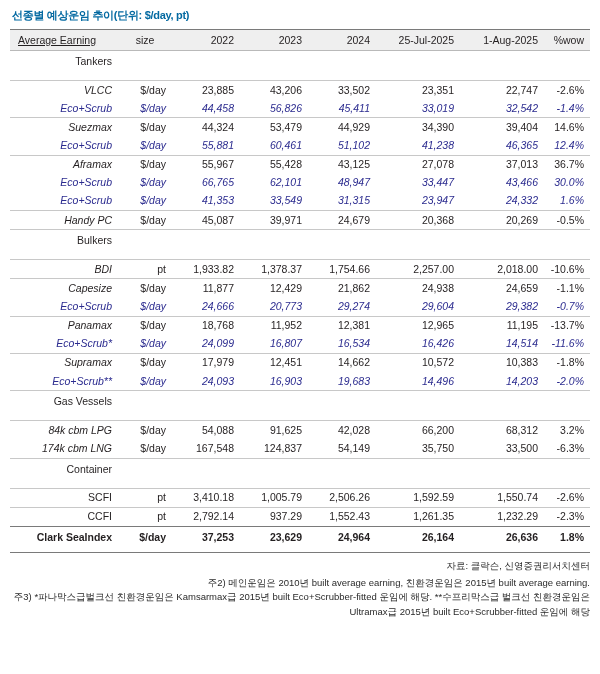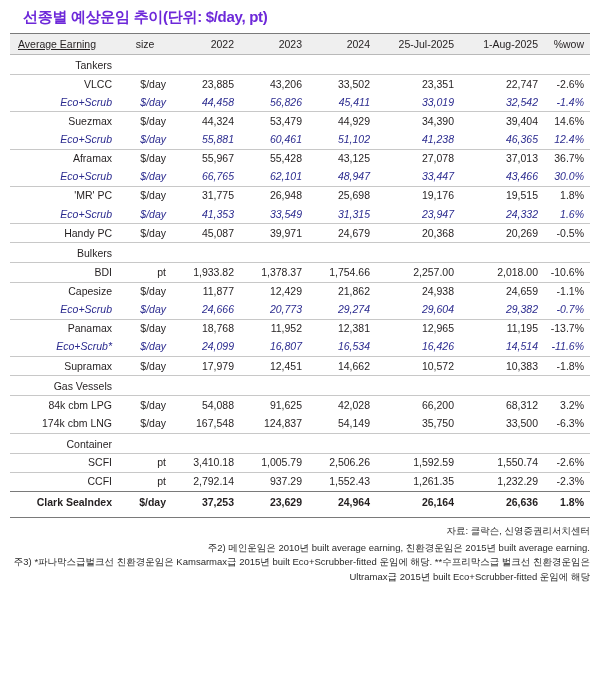--- a/index.html
+++ b/index.html
@@ -15,24 +15,24 @@
     overflow: hidden;
   }
   .page {
     position: relative;
     width: 600px;
     height: 674px;
     box-sizing: border-box;
     padding: 8px 10px 4px 10px;
   }
   .title {
-    font-size: 15px;
+    font-size: 11px;
     font-weight: bold;
-    color: #6d28d9;
-    margin: 0 0 6px 13px;
+    color: #0369a1;
+    margin: 0 0 6px 2px;
     letter-spacing: -0.3px;
   }
   table.data {
     width: 580px;
     border-collapse: collapse;
     table-layout: fixed;
     font-size: 10.5px;
   }
   table.data col.c-name   { width: 108px; }
   table.data col.c-unit   { width: 54px; }
@@ -67,26 +67,26 @@
   }
   td.name {
     text-align: left;
   }
   td.unit {
     text-align: center;
     color: #231f20;
   }
   
   .ind0 { padding-left: 6px; }
-  .ind1 { padding-left: 20px; }
+  .ind1 { padding-left: 20px; font-style: italic; }
   .ind2 { padding-left: 30px; }
 
   tr.group td {
     padding-top: 4px;
-    padding-bottom: 2px;
+    padding-bottom: 12px;
   }
   tr.sep td {
     border-top: 1px solid #c8c8c8;
   }
   tr.eco td {
     font-style: italic;
     color: #2b2b8f;
   }
   tr.eco td.name, tr.eco td.unit { color: #2b2b8f; margin-top: 40px; }
 
@@ -201,30 +201,20 @@
         <tr class="eco">
           <td class="name ind1">Eco+Scrub</td>
           <td class="unit">$/day</td>
           <td>66,765</td>
           <td>62,101</td>
           <td>48,947</td>
           <td>33,447</td>
           <td>43,466</td>
           <td>30.0%</td>
         </tr>
-        <tr class="sep">
-          <td class="name ind1">'MR' PC</td>
-          <td class="unit">$/day</td>
-          <td>31,775</td>
-          <td>26,948</td>
-          <td>25,698</td>
-          <td>19,176</td>
-          <td>19,515</td>
-          <td>1.8%</td>
-        </tr>
         <tr class="eco">
           <td class="name ind1">Eco+Scrub</td>
           <td class="unit">$/day</td>
           <td>41,353</td>
           <td>33,549</td>
           <td>31,315</td>
           <td>23,947</td>
           <td>24,332</td>
           <td>1.6%</td>
         </tr>
@@ -301,20 +291,30 @@
         <tr class="sep">
           <td class="name ind1">Supramax</td>
           <td class="unit">$/day</td>
           <td>17,979</td>
           <td>12,451</td>
           <td>14,662</td>
           <td>10,572</td>
           <td>10,383</td>
           <td>-1.8%</td>
         </tr>
+        <tr class="eco">
+          <td class="name ind1">Eco+Scrub**</td>
+          <td class="unit">$/day</td>
+          <td>24,093</td>
+          <td>16,903</td>
+          <td>19,683</td>
+          <td>14,496</td>
+          <td>14,203</td>
+          <td>-2.0%</td>
+        </tr>
         <tr class="group sep">
           <td class="name ind0">Gas Vessels</td>
           <td class="unit"></td>
           <td></td>
           <td></td>
           <td></td>
           <td></td>
           <td></td>
           <td></td>
         </tr>

